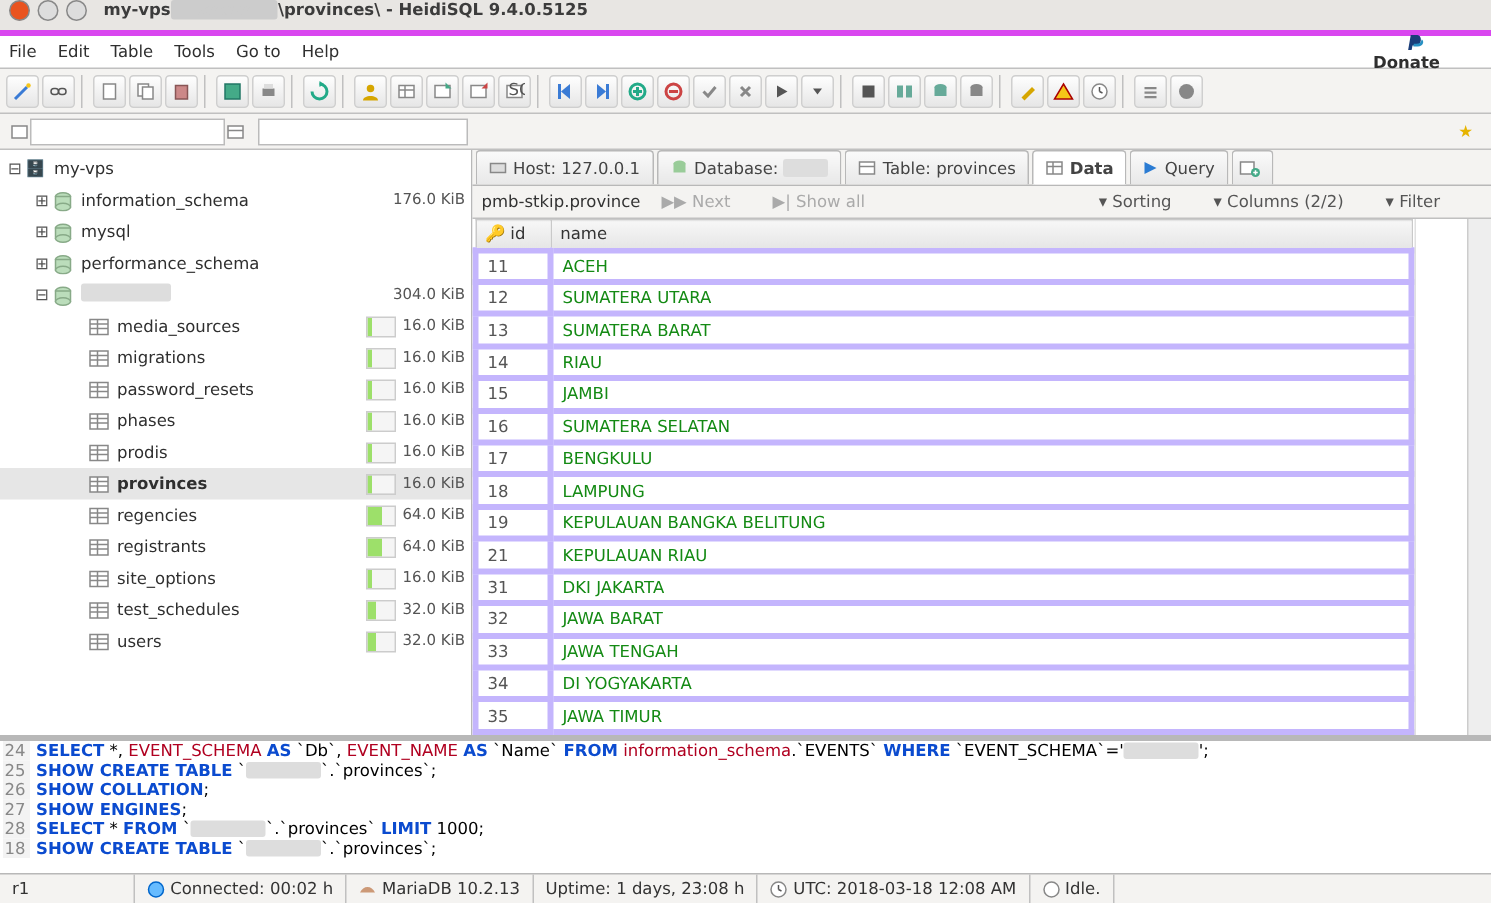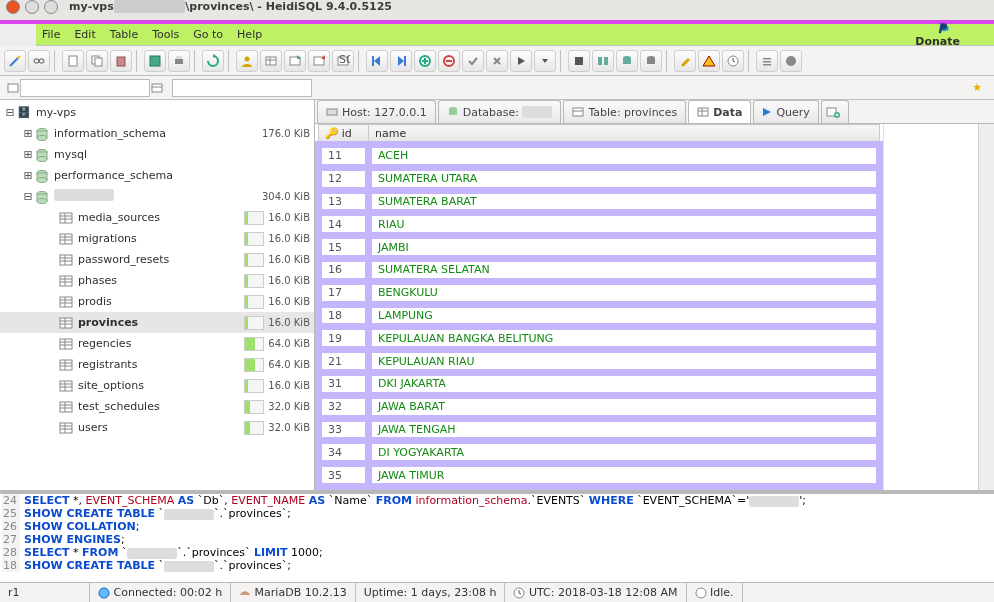--- a/index.html
+++ b/index.html
@@ -5,21 +5,21 @@
 * { margin: 0; padding: 0; box-sizing: border-box; font-family: "DejaVu Sans", "Liberation Sans", Arial, sans-serif; font-size: 11px; }
 body { width: 994px; height: 602px; background: #ededed; display: flex; flex-direction: column; overflow: hidden; }
 
 .titlebar { height: 24px; background: #e8e6e3; display: flex; align-items: flex-start; padding: 0 6px; border-bottom: 4px solid #d946ef; }
 .winbtn { width: 14px; height: 14px; border-radius: 7px; margin-right: 5px; border: 1px solid #888; }
 .winbtn.close { background: #e95420; }
 .winbtn.min, .winbtn.max { background: #ddd; }
 .title { font-weight: bold; margin-left: 6px; color: #3c3c3c; }
 .title .redact { background: #ccc; color: #ccc; padding: 0 18px; border-radius: 2px; }
 
-.menubar { height: 22px; background: #bef264; display: flex; align-items: center; padding: 0 6px; border-bottom: 1px solid #c0c0c0; margin-left: 36px; }
+.menubar { height: 22px; background: #ffffff; display: flex; align-items: center; padding: 0 6px; border-bottom: 1px solid #c0c0c0; }
 .menubar span { margin-right: 14px; color: #2f2f2f; cursor: pointer; }
 .donate { margin-left: auto; display: flex; align-items: center; color: #2f2f2f; font-weight: bold; cursor: pointer; flex-direction: column; }
 .donate svg { margin-right: 2px; }
 
 .toolbar { height: 30px; background: #f4f3f1; display: flex; align-items: center; padding: 0 4px; border-bottom: 1px solid #c0c0c0; gap: 2px; }
 .tbtn { width: 22px; height: 22px; border: 1px solid #cfcfcf; border-radius: 3px; background: linear-gradient(#fefefe,#e6e6e6); display: inline-flex; align-items: center; justify-content: center; cursor: pointer; }
 .sep { width: 4px; height: 22px; border-left: 1px solid #c0c0c0; margin: 0 2px; }
 
 .filterbar { height: 24px; background: #f4f3f1; display: flex; align-items: center; padding: 0 6px; border-bottom: 1px solid #c0c0c0; }
 .filterbar input { height: 18px; border: 1px solid #bbb; padding: 0 4px; }
@@ -48,24 +48,24 @@
 .treerow.sel { background: #e6e6e6; }
 .treerow.sel .label { font-weight: bold; }
 .redactbox { display: inline-block; width: 60px; height: 12px; background: #ddd; border-radius: 2px; }
 
 .right { flex: 1; display: flex; flex-direction: column; min-width: 0; }
 .gridbar { height: 22px; background: #f4f3f1; border-bottom: 1px solid #c0c0c0; display: flex; align-items: center; padding: 0 6px; font-size: 10px; color: #555; }
 .gridbar .crumb { color: #333; }
 .gridbar .disabled { color: #aaa; }
 .gridbar span { margin-right: 14px; }
 .gridwrap { flex: 1; display: flex; overflow: auto; background: #fff; }
-table.grid { border-collapse: collapse; width: 568px; }
+table.grid { border-collapse: collapse; width: 628px; }
 table.grid th { background: linear-gradient(#f7f7f7,#e6e6e6); border: 1px solid #c9c9c9; height: 20px; text-align: left; padding: 0 6px; color: #333; font-weight: normal; position: sticky; top: 0; }
 table.grid th.id { width: 50px; }
-table.grid td { border: 7px solid #c4b5fd; height: 20px; padding: 0 6px; }
+table.grid td { border: 4px solid #c4b5fd; height: 20px; padding: 0 6px; }
 table.grid td.id { color: #555; }
 table.grid td.name { color: #148a14; }
 .keyicon { color: #d6a600; margin-right: 3px; }
 .vscroll { width: 16px; background: #eee; border-left: 1px solid #ccc; }
 
 .sqlpane { height: 92px; border-top: 4px solid #b8b8b8; background: #fff; font-family: monospace; font-size: 11px; overflow: auto; padding-left: 2px; }
 .sqlpane .ln { display: flex; }
 .sqlpane .gut { width: 18px; text-align: right; color: #888; background: #f3f3f3; padding-right: 3px; margin-right: 4px; }
 .kw { color: #0b4bcf; font-weight: bold; }
 .id2 { color: #b00020; }
@@ -536,20 +536,28 @@
         </div>
       <div class="tab" style="padding:0 4px">
           <svg width="14" height="12">
             <rect x="1" y="2" width="9" height="8" fill="#fff" stroke="#888"></rect>
             <circle cx="11" cy="9" r="3" fill="#4a8"></circle>
             <path d="M11 7.5 L11 10.5 M9.5 9 L12.5 9" stroke="#fff"></path>
           </svg>
         </div>
     </div>
 
+    <div class="gridbar">
+      <span class="crumb">pmb-stkip.province</span>
+      <span class="disabled">▶▶ <span>Next</span></span>
+      <span class="disabled">▶| <span>Show all</span></span>
+      <span style="margin-left:auto">▾ <span>Sorting</span></span>
+      <span>▾ <span>Columns (2/2)</span></span>
+      <span>▾ <span>Filter</span></span>
+    </div>
 
     <div class="gridwrap">
       <tути id="gridbody"></tути>
         <table class="grid">
         <thead>
             <tr>
           <th class="id"><span class="keyicon">🔑</span><span>id</span></th>
           <th>name</th>
         </tr>
           </thead>

